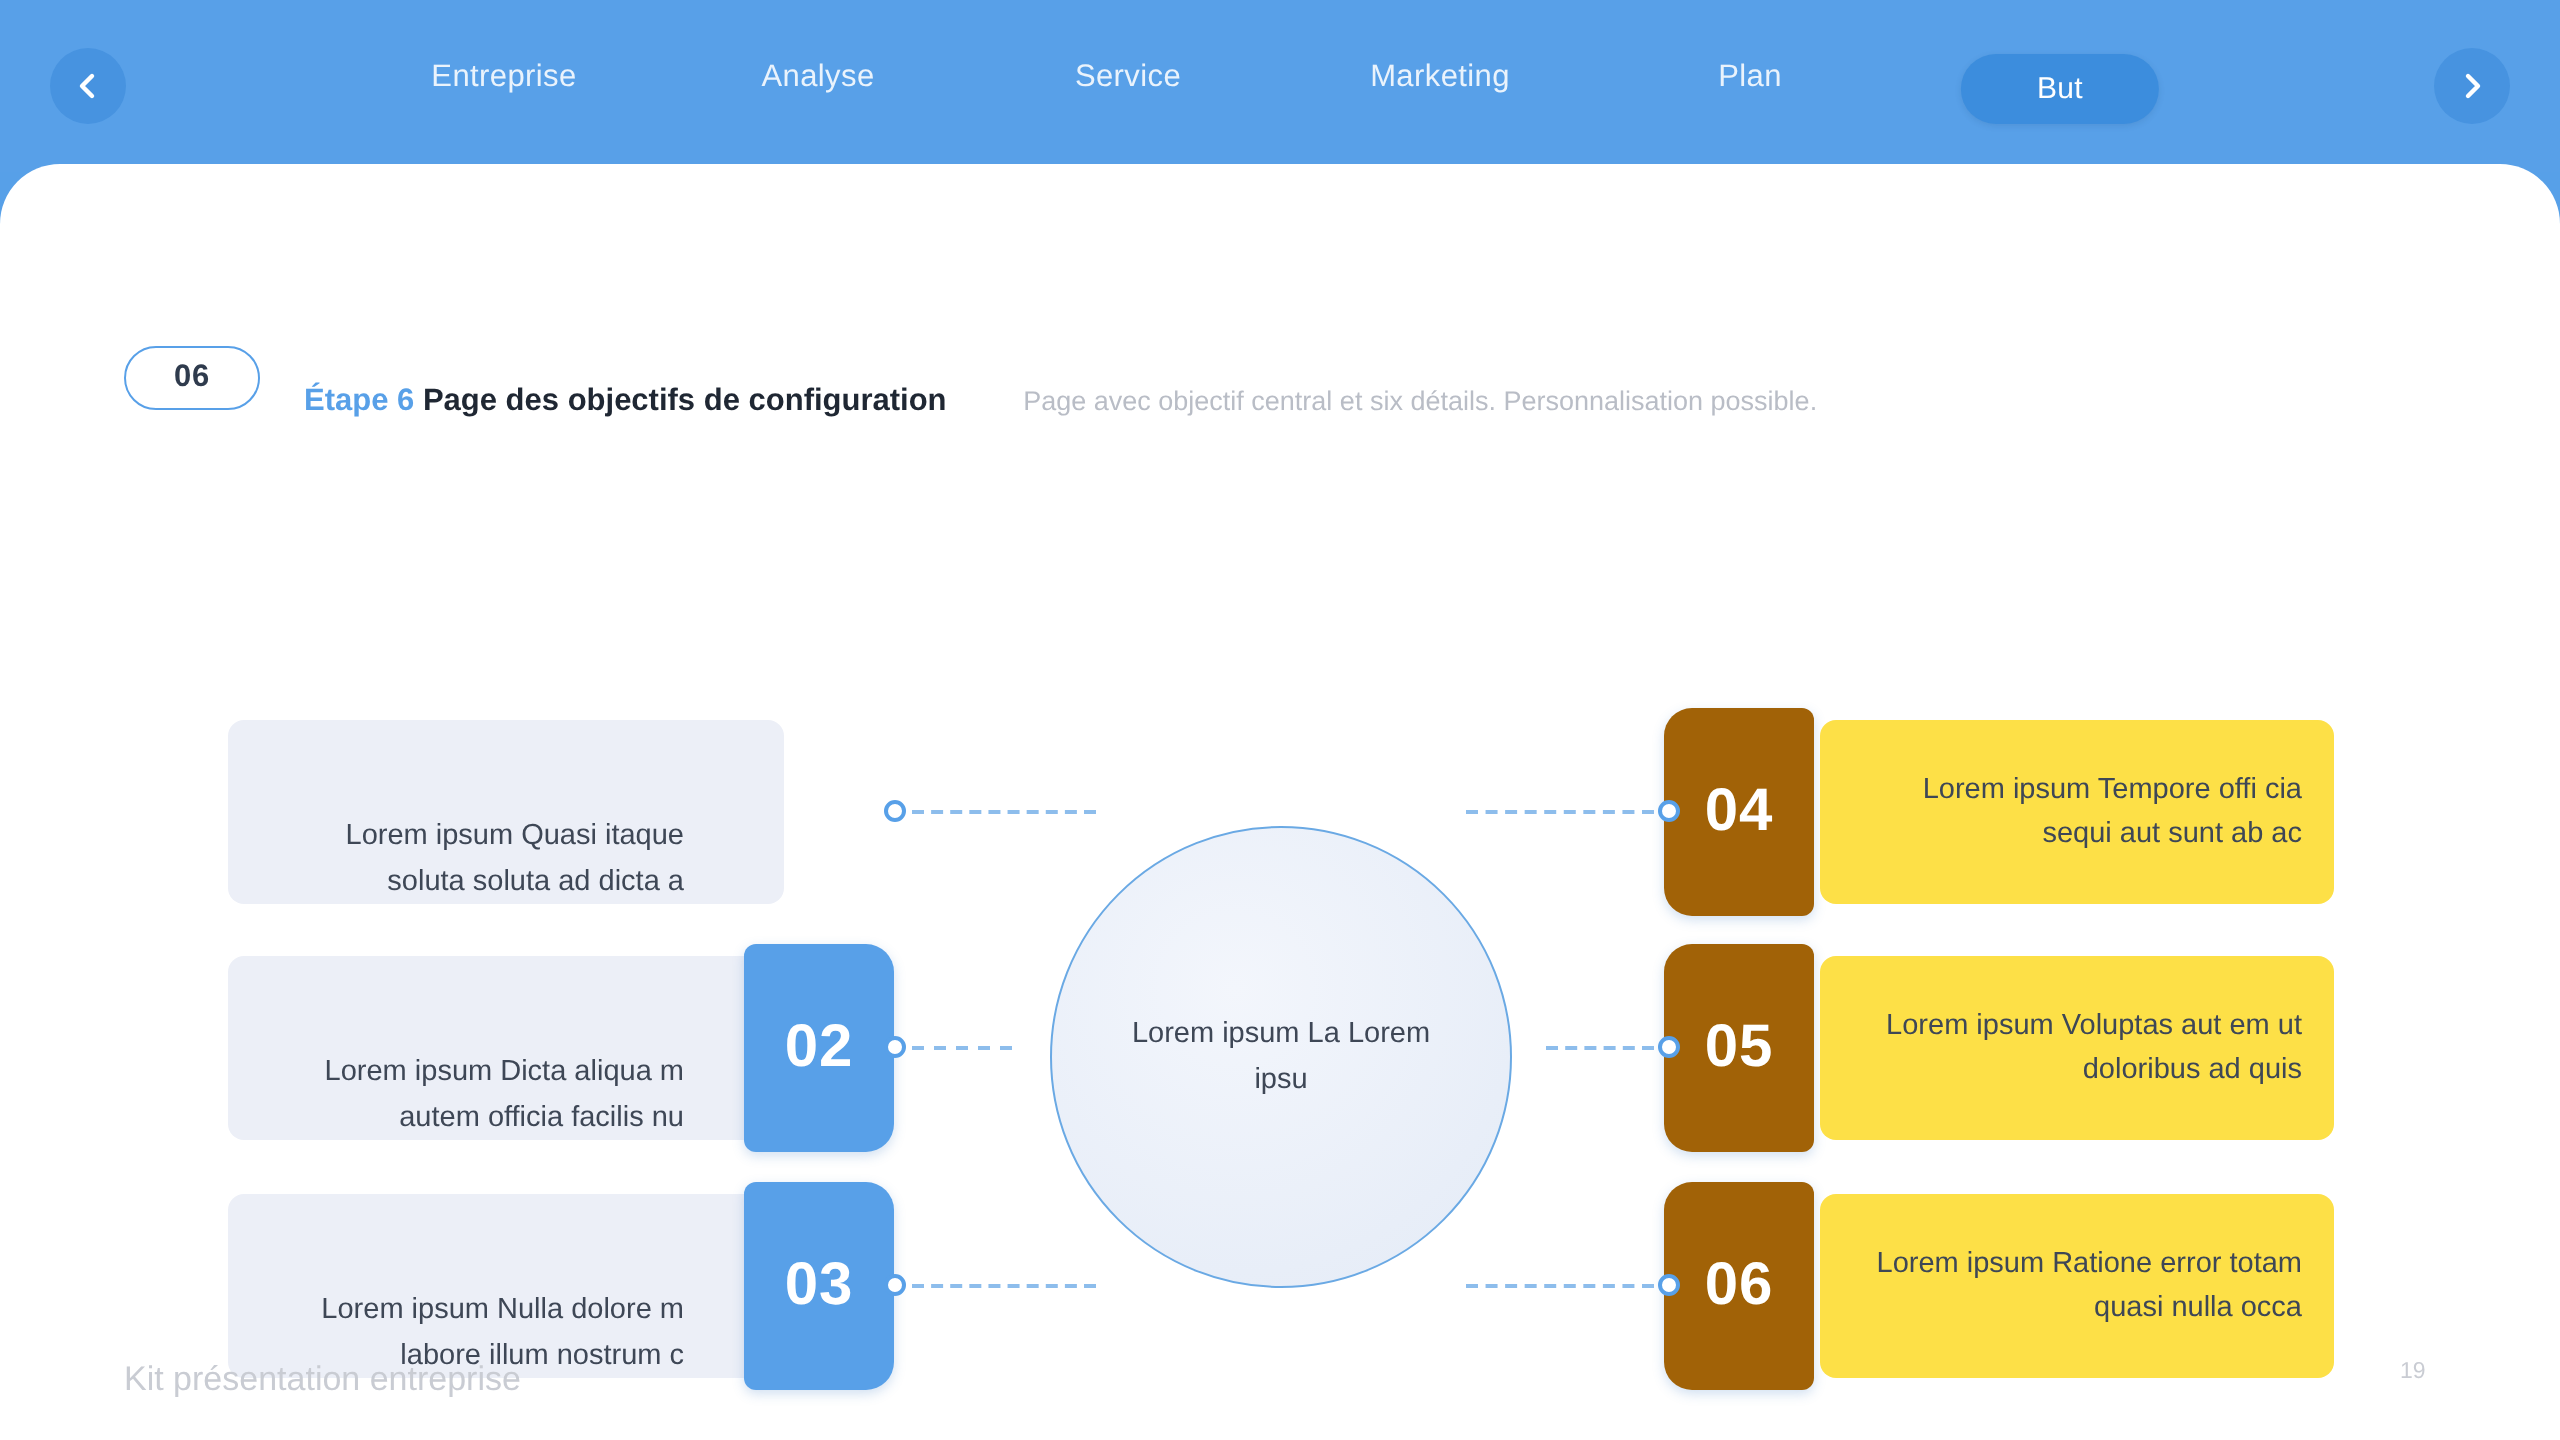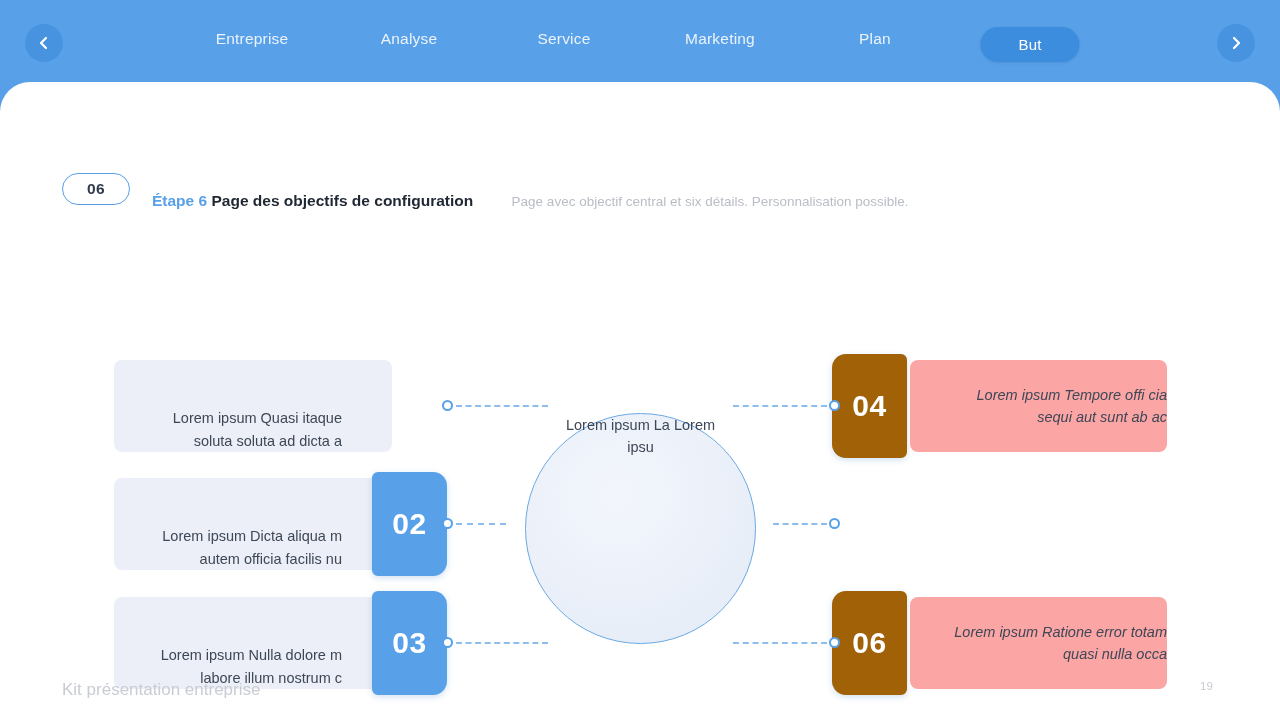--- a/index.html
+++ b/index.html
@@ -198,27 +198,26 @@
     font-size: 30px;
     font-weight: bold;
     letter-spacing: 0.5px;
     box-shadow: 0 2px 6px rgba(70,130,200,0.25);
   }
   .item-right .text-card {
     position: absolute;
     right: 0; top: 6px;
     width: 257px;
     height: 92px;
-    background: #fca5a5;
+    background: #fde047;
     border-radius: 8px;
     display: flex;
     align-items: center;
-    justify-content: flex-end;
+    justify-content: flex-start;
     padding-left: 26px;
-    font-style: italic;
   }
   .item-right .card-text {
     text-align: right;
     font-size: 14.5px;
     line-height: 1.55;
     color: #3e4756;
     width: 215px;
   }
 
   
@@ -242,20 +241,21 @@
   .center-circle {
     position: absolute;
     left: 525px;
     top: 249px;
     width: 231px;
     height: 231px;
     border-radius: 50%;
     border: 1.6px solid #6aa9e4;
     background: radial-gradient(circle at 40% 35%, #f3f6fc 0%, #e8eef8 70%, #e4ebf6 100%);
     display: flex;
+    align-items: center;
     justify-content: center;
     z-index: 3;
   }
   .center-text {
     text-align: center;
     font-size: 14.5px;
     line-height: 1.55;
     color: #3e4756;
     width: 170px;
   }
@@ -345,20 +345,26 @@
 
       <div class="item-left row-2">
         <div class="text-card">
           <div class="card-text">Lorem ipsum Dicta aliqua m autem officia facilis nu</div>
         </div>
         <div class="num-box">02</div>
       </div>
       <div class="dot" style="left:442px; top:354px;"></div>
       <div class="dash" style="left:456px; top:359px; width:50px;"></div>
 
+      <div class="item-right row-2">
+        <div class="num-box">05</div>
+        <div class="text-card">
+          <div class="card-text">Lorem ipsum Voluptas aut em ut doloribus ad quis</div>
+        </div>
+      </div>
       <div class="dot" style="left:829px; top:354px;"></div>
       <div class="dash" style="left:773px; top:359px; width:54px;"></div>
 
       <div class="item-left row-3">
         <div class="text-card">
           <div class="card-text">Lorem ipsum Nulla dolore m labore illum nostrum c</div>
         </div>
         <div class="num-box">03</div>
       </div>
       <div class="dot" style="left:442px; top:473px;"></div>

